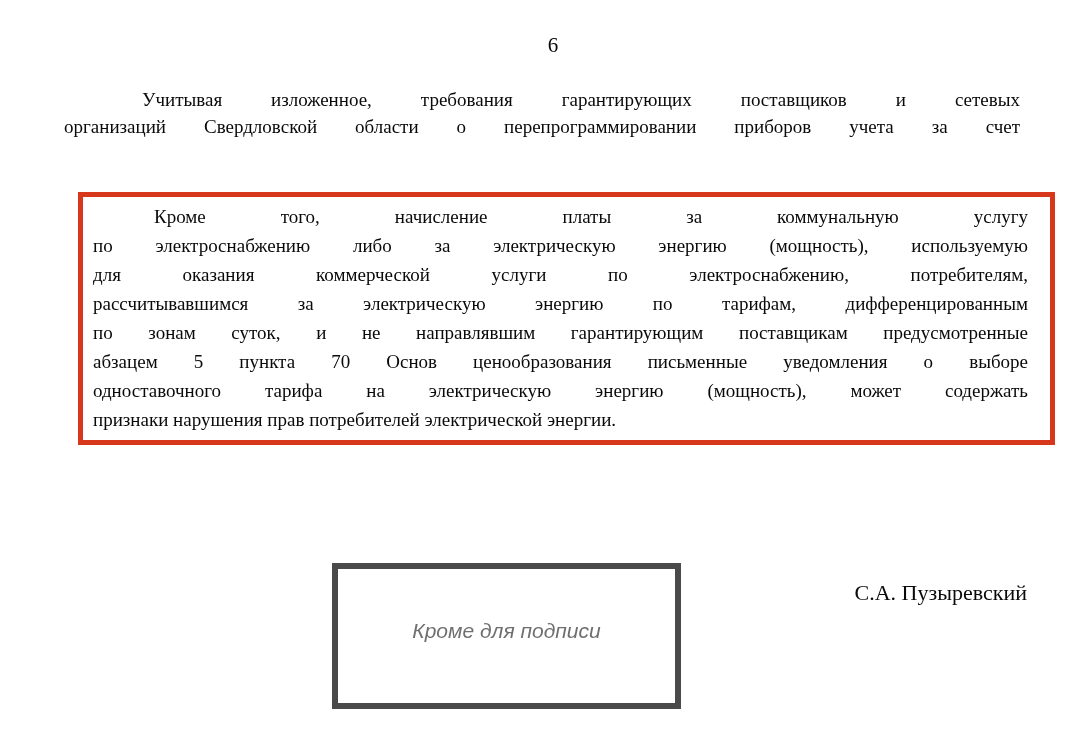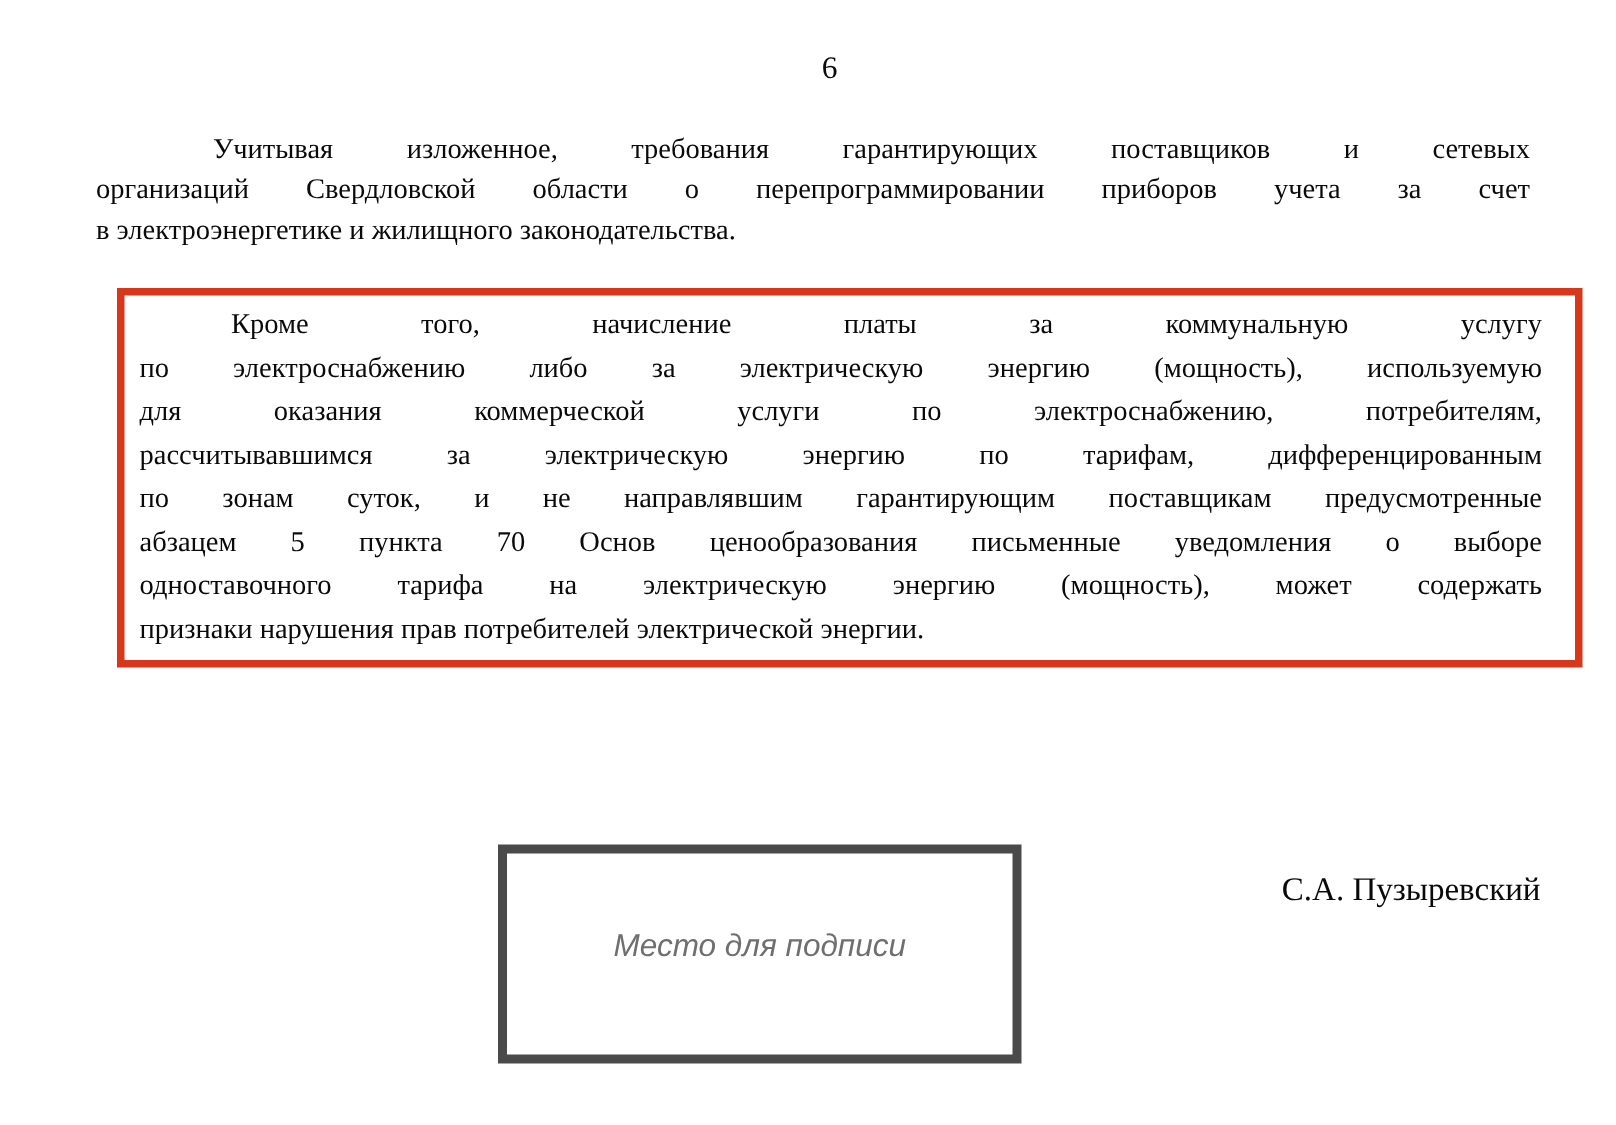--- a/index.html
+++ b/index.html
@@ -92,33 +92,32 @@
   }
 </style>
 </head>
 <body>
 
 <div class="page-number">6</div>
 
 <div class="para para-main">
     <div class="tline">Учитывая изложенное, требования гарантирующих поставщиков и сетевых</div>
     <div class="tline">организаций Свердловской области о перепрограммировании приборов учета за счет</div>
-    <div class="tline last">в электроэнергетике и жилищного законодательства.</div>
   </div>
 
 <div class="highlight-box" style="border-color: rgb(215, 56, 28);">
   <div class="para para-highlight">
       <div class="tline">Кроме того, начисление платы за коммунальную услугу</div>
       <div class="tline">по электроснабжению либо за электрическую энергию (мощность), используемую</div>
       <div class="tline">для оказания коммерческой услуги по электроснабжению, потребителям,</div>
       <div class="tline">рассчитывавшимся за электрическую энергию по тарифам, дифференцированным</div>
       <div class="tline">по зонам суток, и не направлявшим гарантирующим поставщикам предусмотренные</div>
       <div class="tline">абзацем 5 пункта 70 Основ ценообразования письменные уведомления о выборе</div>
       <div class="tline">одноставочного тарифа на электрическую энергию (мощность), может содержать</div>
       <div class="tline last">признаки нарушения прав потребителей электрической энергии.</div>
     </div>
 </div>
 
 <div class="signature-stamp" style="border-color: rgb(74, 74, 74);">
-  <span class="stamp-text" style="color: rgb(111, 111, 111);">Место для подписи</span>
+  <span class="stamp-text" style="color: rgb(111, 111, 111);">Кроме для подписи</span>
 </div>
 
 <div class="signer-name">С.А. Пузыревский</div>
 
 </body></html>

